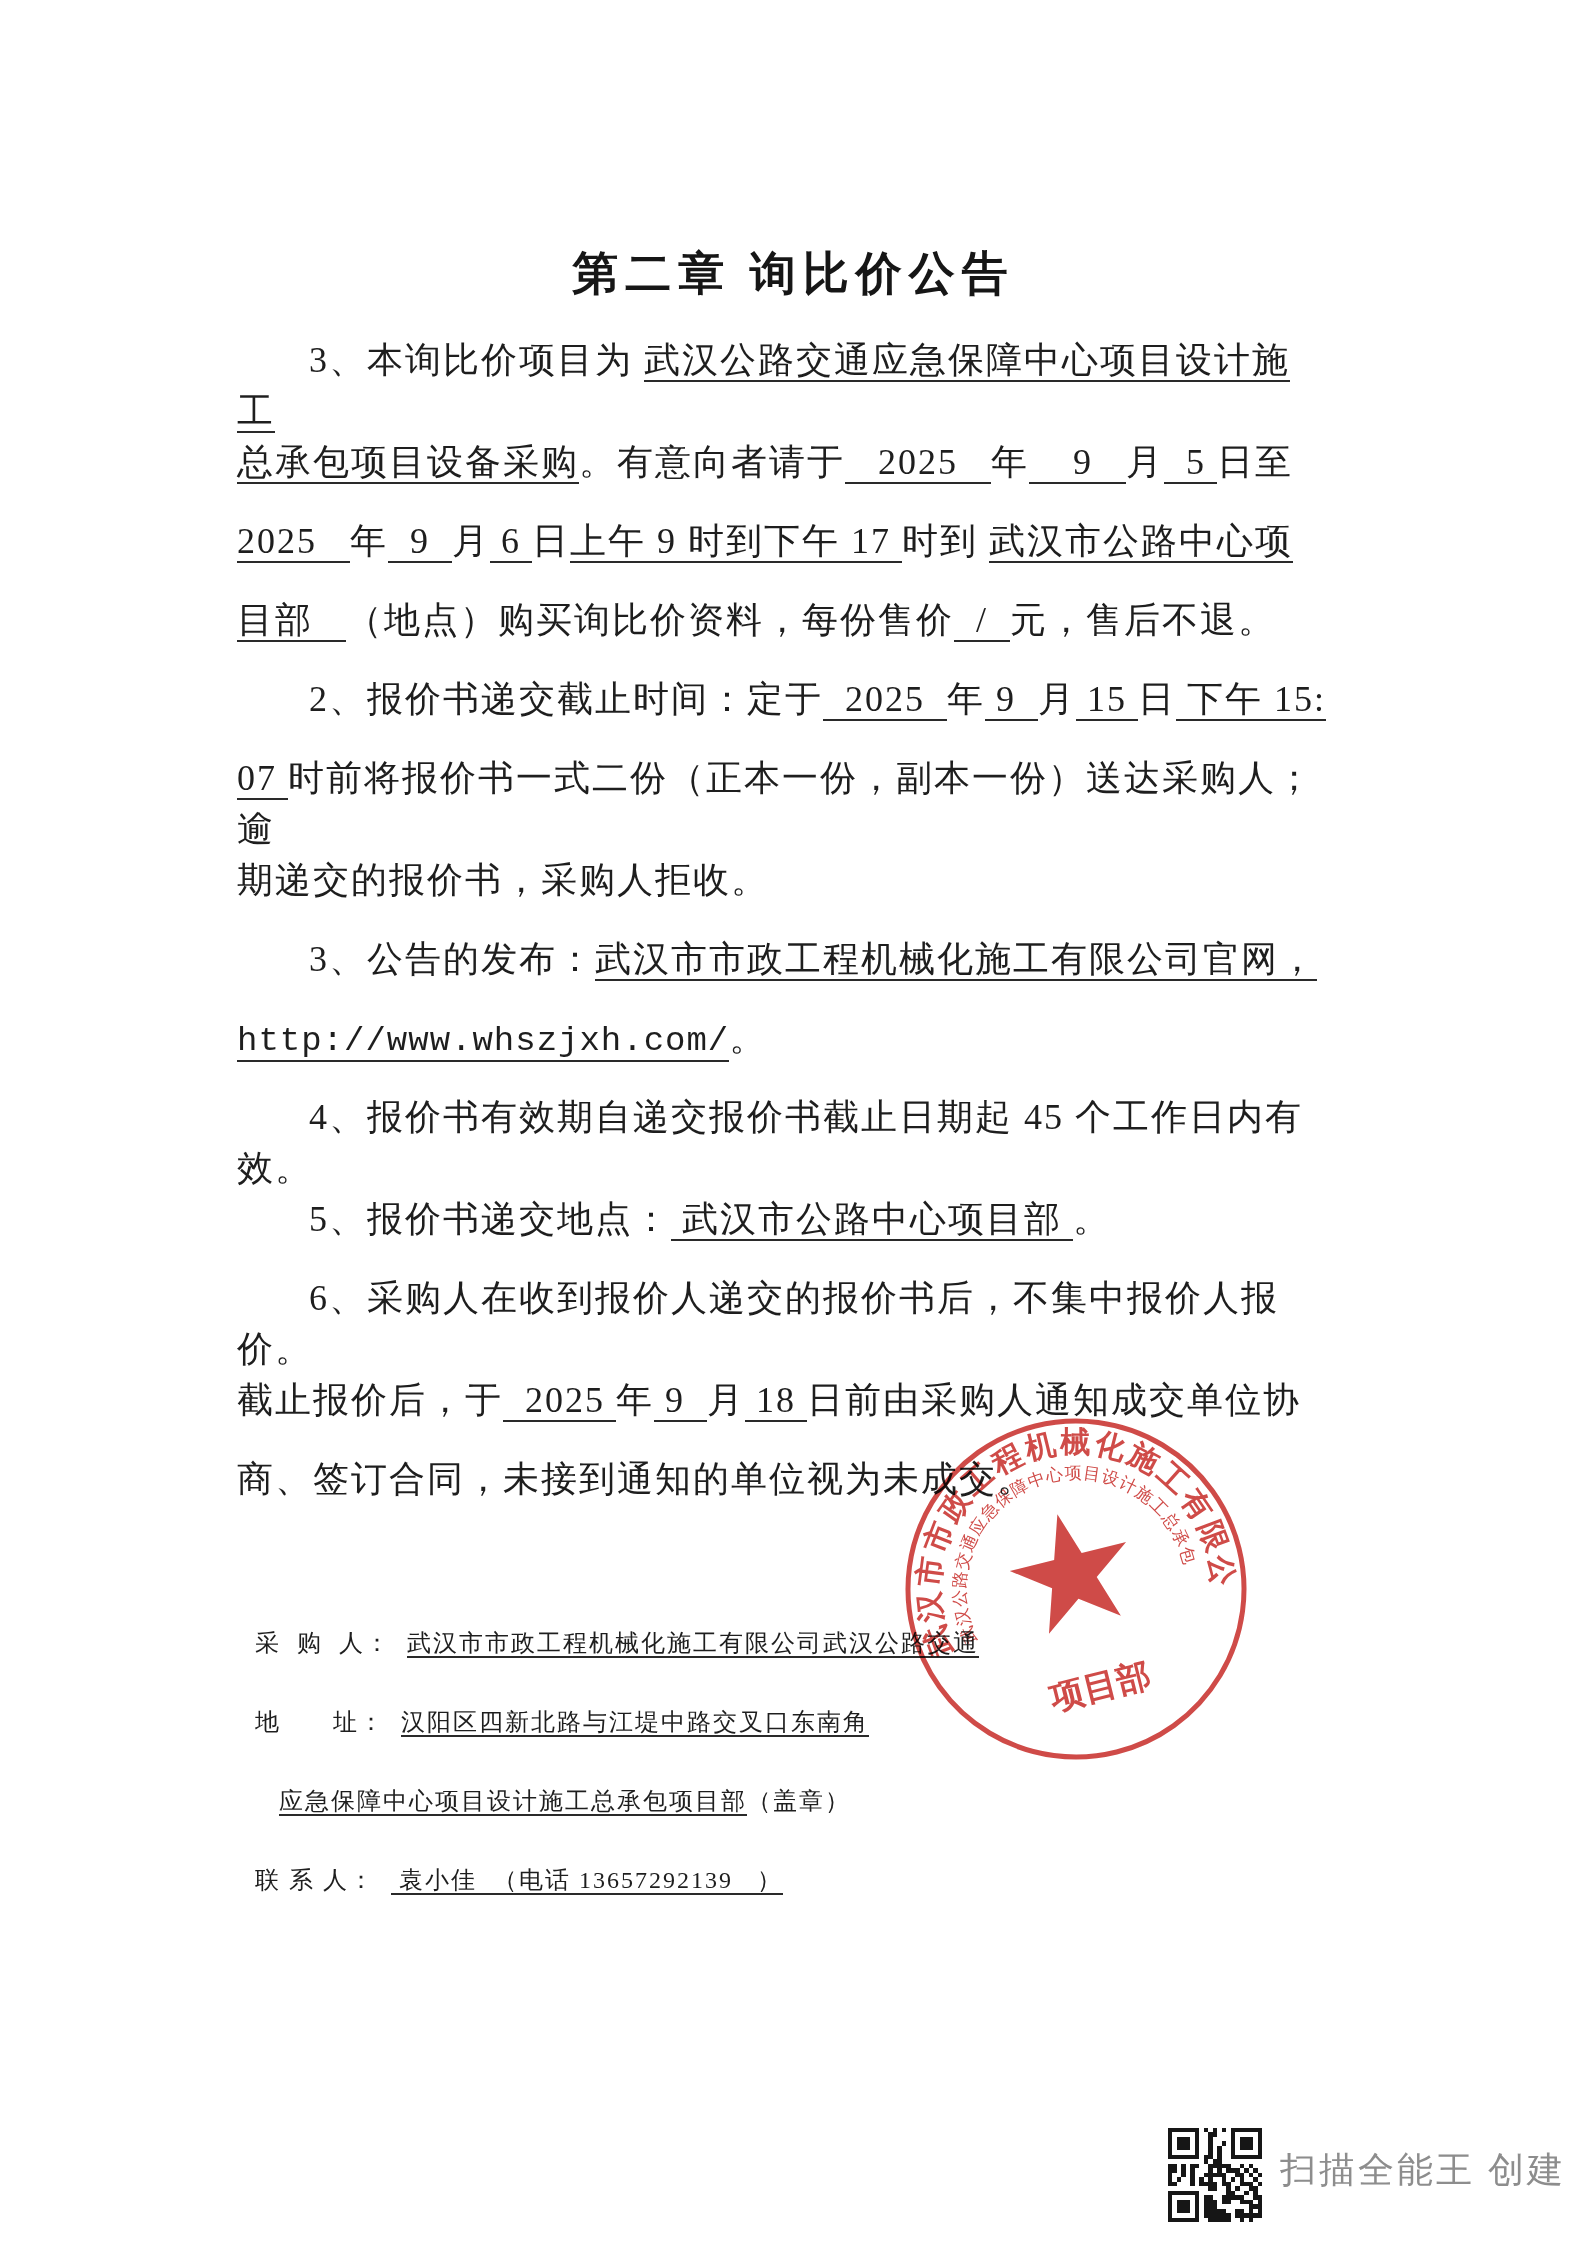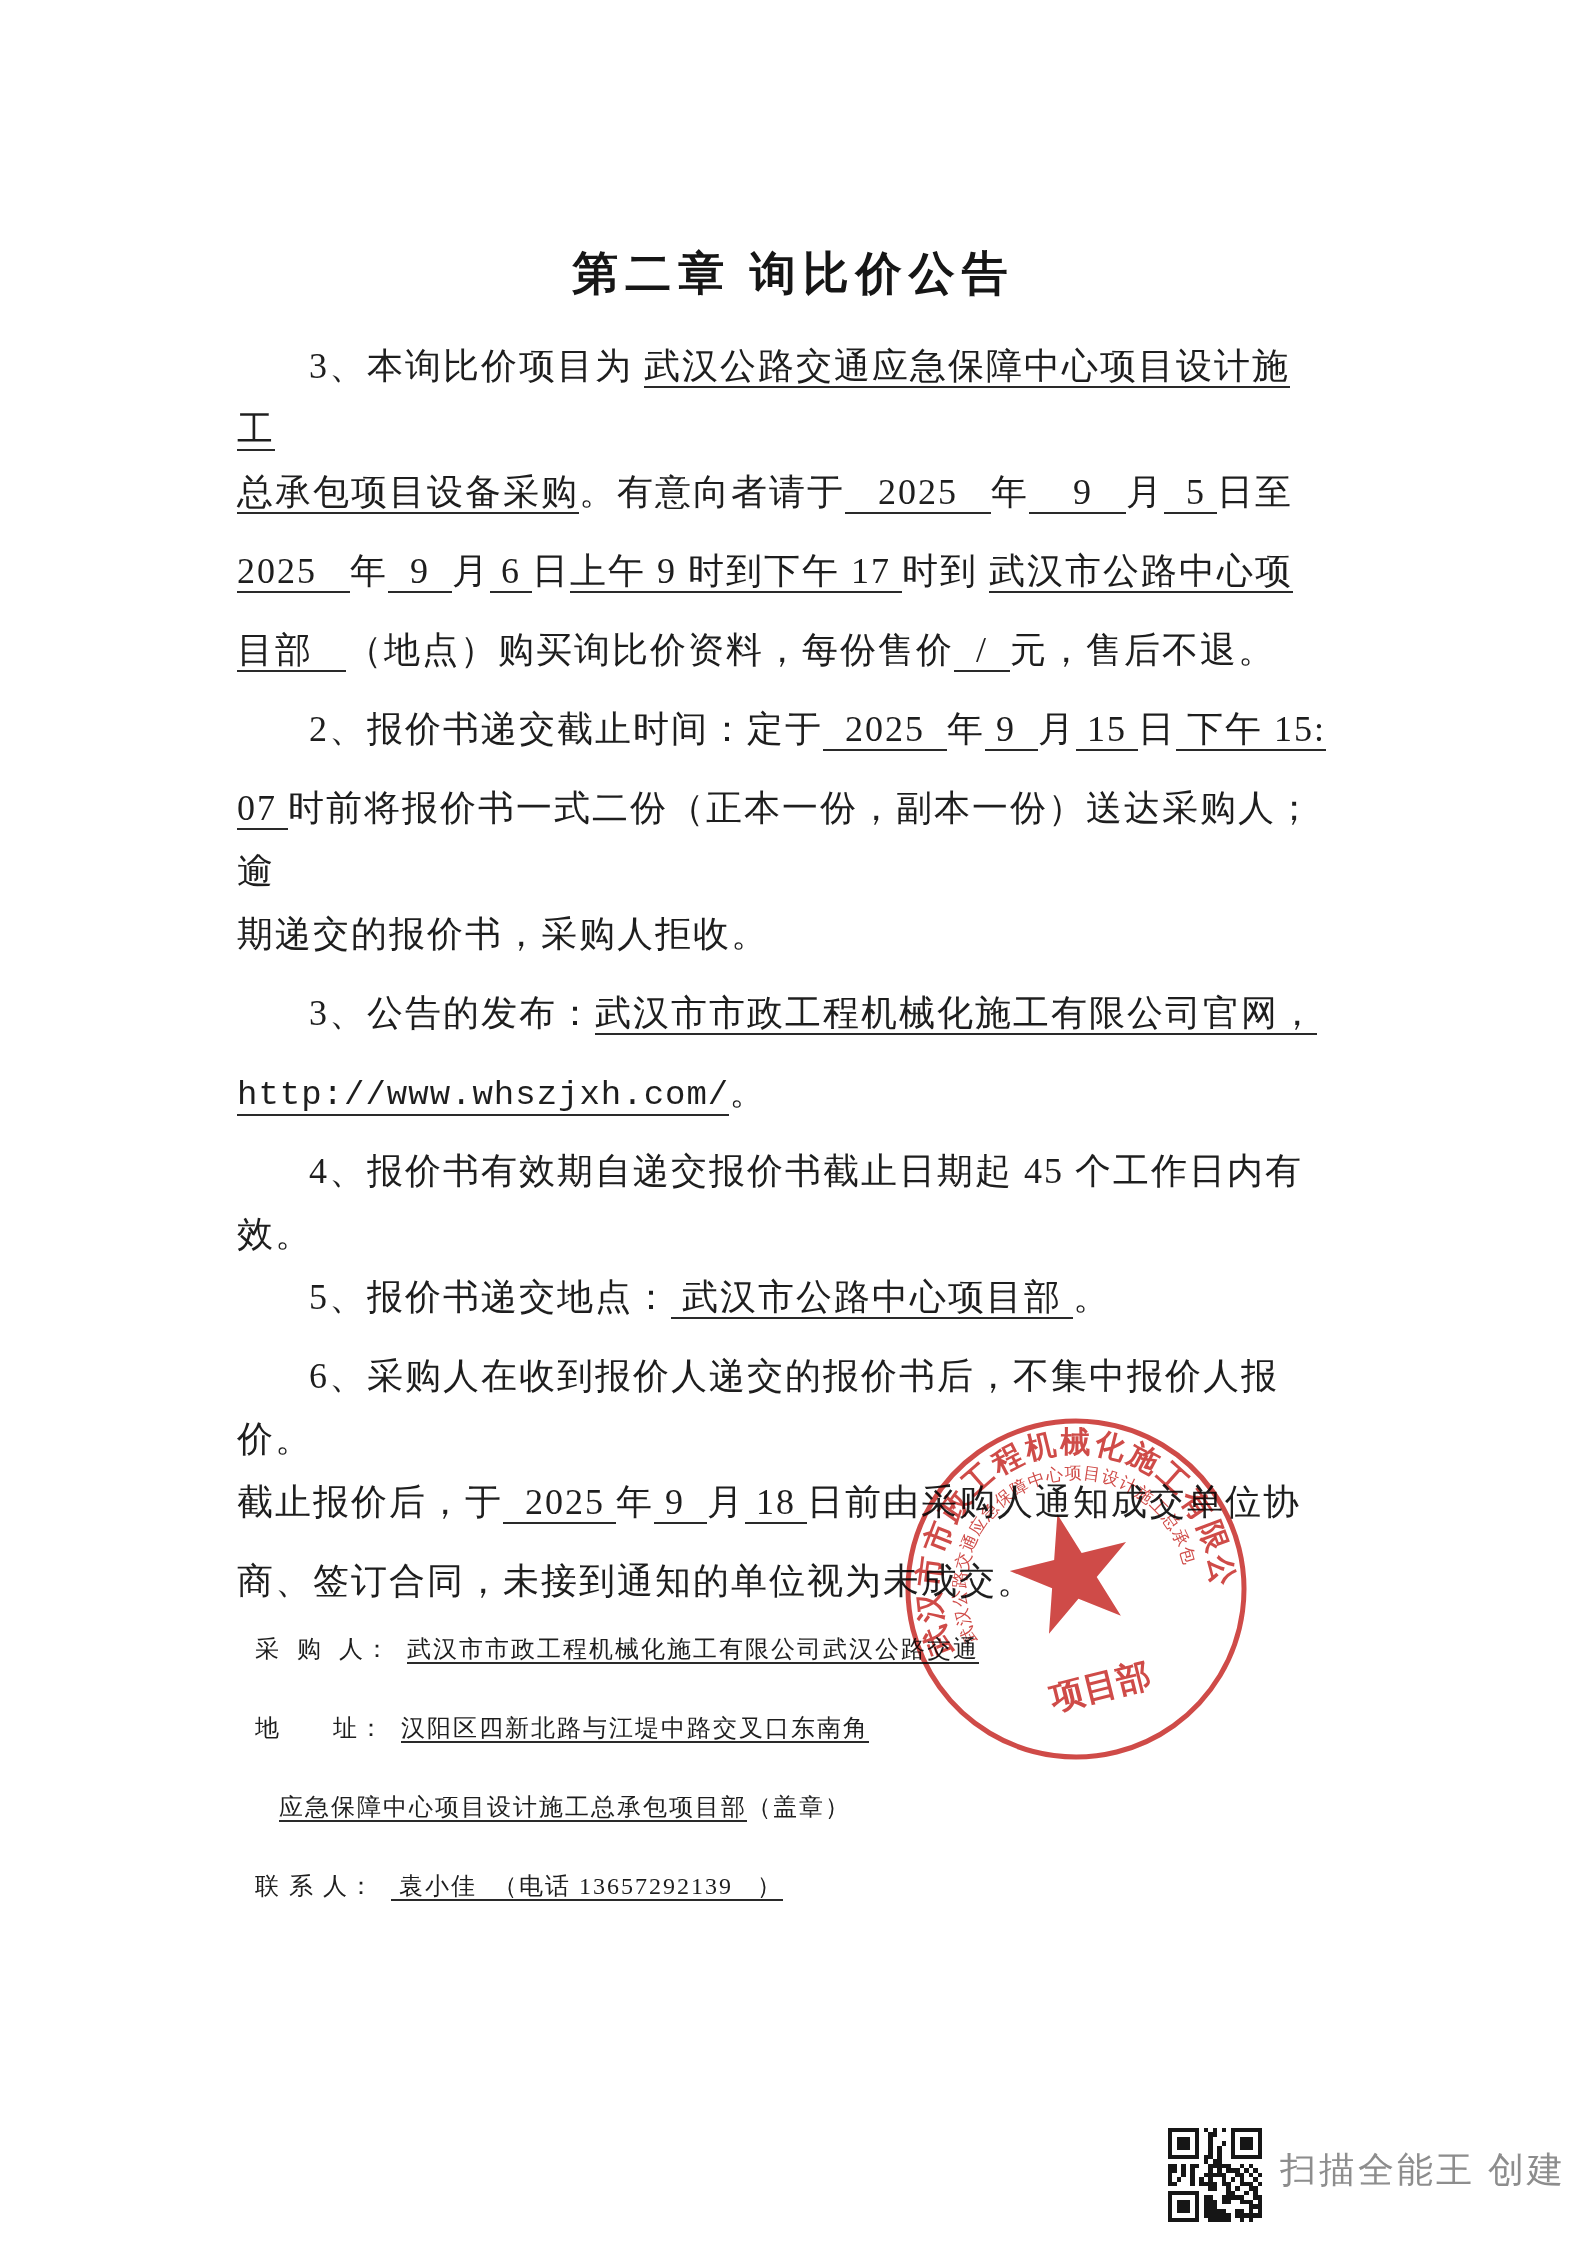--- a/index.html
+++ b/index.html
@@ -19,21 +19,21 @@
     color:#161616;
   }
   .doc-body{
     position:absolute;left:237px;top:335px;width:1090px;
     font-size:36px;letter-spacing:2px;
   }
   .footer-block{
     position:absolute;left:255px;top:1618px;width:1110px;
     font-size:24px;letter-spacing:2px;
   }
-  .line{min-height:79px;line-height:63px;white-space:pre-wrap;}
+  .line{min-height:79px;line-height:51px;white-space:pre-wrap;}
   .indent2{text-indent:2em;}
   .indent1{text-indent:1em;}
   .u{border-bottom:2px solid #2a2a2a;}
   .mono{font-family:"Liberation Mono","DejaVu Sans Mono",monospace;font-size:34px;letter-spacing:1px;}
   .stamp{
     position:absolute;left:853px;top:1366px;width:446px;height:446px;
     transform:rotate(-14deg);
     opacity:.82;
     mix-blend-mode:multiply;
     pointer-events:none;

